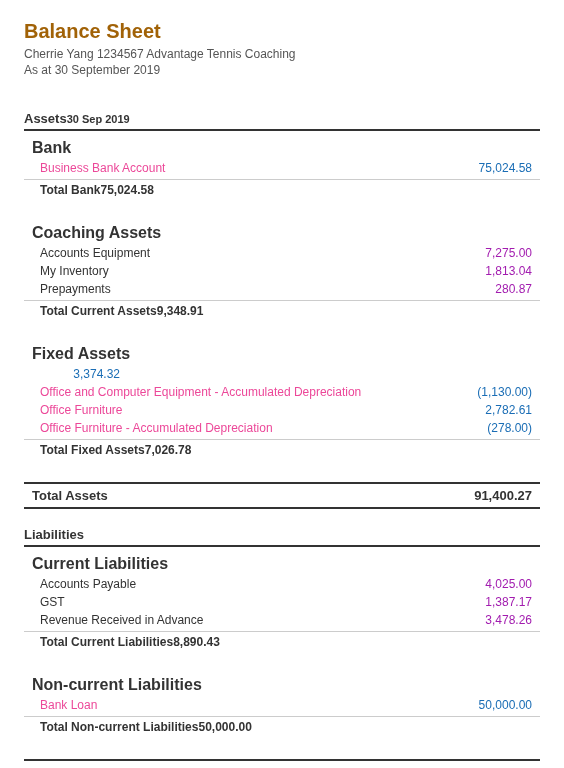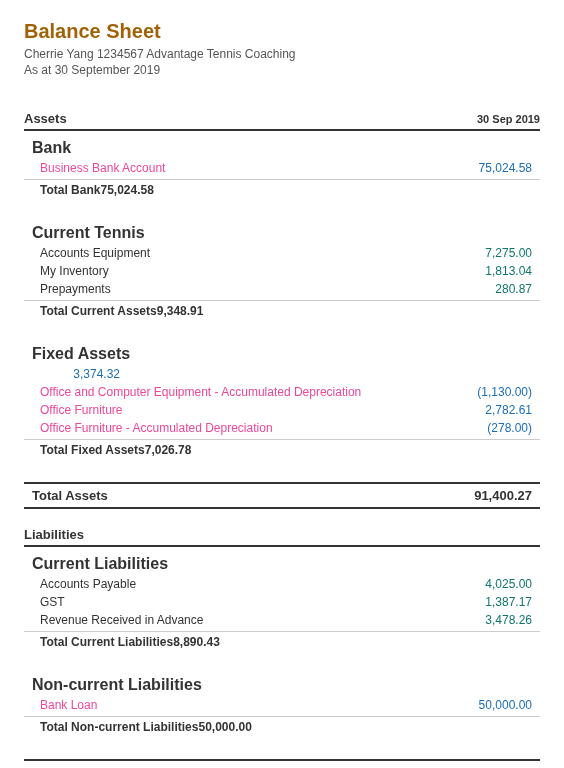--- a/index.html
+++ b/index.html
@@ -18,21 +18,21 @@
       margin-bottom: 4px;
     }
     .subtitle {
       font-size: 12px;
       color: #555;
       margin-bottom: 2px;
     }
     .spacer { height: 18px; }
     .section-header {
       display: flex;
-      justify-content: space-between;
+      justify-content: flex-start;
       align-items: baseline;
       border-bottom: 2px solid #333;
       padding-bottom: 3px;
       margin-top: 14px;
       margin-bottom: 2px;
     }
     .section-header .section-title {
       font-weight: bold;
       font-size: 13px;
     }
@@ -47,21 +47,21 @@
       padding: 6px 0 2px 8px;
       color: #333;
     }
     .data-row {
       display: flex;
       justify-content: space-between;
       padding: 2px 8px 2px 16px;
     }
     .data-row .label { color: #333; }
     .data-row .label.link { color: #ec4899; }
-    .data-row .value { color: #0f766e; min-width: 80px; text-align: right; }
+    .data-row .value { color: #a21caf; min-width: 80px; text-align: right; }
     .data-row .value.link { color: #1a6db5; }
     .total-row {
       display: flex;
       justify-content: flex-start;
       padding: 3px 8px 3px 16px;
       font-weight: bold;
       border-top: 1px solid #ccc;
       margin-top: 2px;
     }
     .grand-total-row {
@@ -94,21 +94,21 @@
   <span class="label link">Business Bank Account</span>
   <span class="value link">75,024.58</span>
 </div>
 <div class="total-row">
   <span>Total Bank</span>
   <span>75,024.58</span>
 </div>
 
 <div class="spacer"></div>
 
-<div class="subsection-header">Current Tennis</div>
+<div class="subsection-header">Coaching Assets</div>
 <div class="data-row">
   <span class="label">Accounts Equipment</span>
   <span class="value">7,275.00</span>
 </div>
 <div class="data-row">
   <span class="label">My Inventory</span>
   <span class="value">1,813.04</span>
 </div>
 <div class="data-row">
   <span class="label">Prepayments</span>

